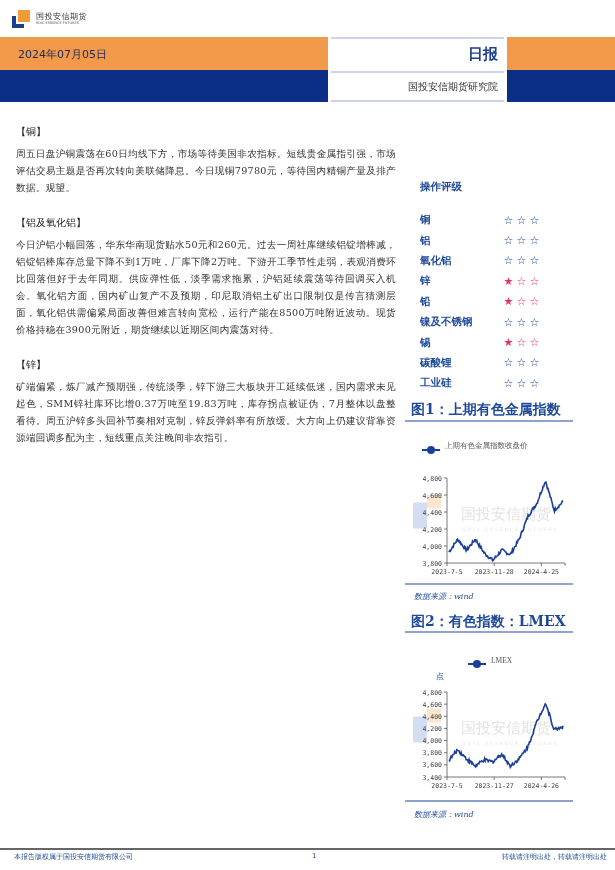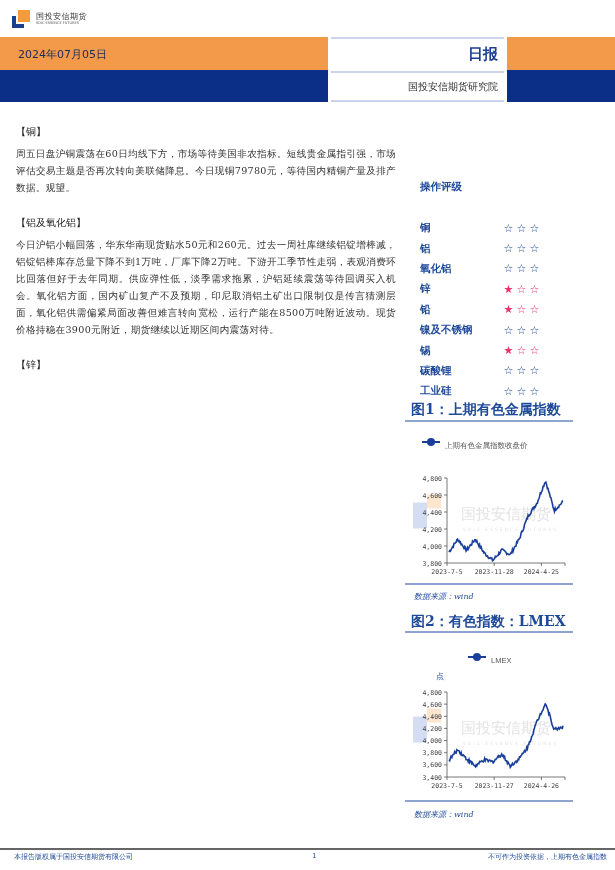--- a/index.html
+++ b/index.html
@@ -25,31 +25,31 @@
   .title-box .ln { position: absolute; left: 0; width: 173px; height: 2px; background: #cdd3ea; }
   .report-type { position: absolute; right: 6px; top: 8px; font-size: 15px; font-weight: bold; color: #1a3f8f; }
   .institute { position: absolute; right: 6px; top: 43px; font-size: 10px; color: #333; }
 
   .left-col { position: absolute; left: 16px; top: 125px; width: 380px; }
   .section { margin-bottom: 20px; }
   .sec-title { font-family: "DejaVu Serif", serif; font-size: 10px; color: #222; margin-bottom: 6px; }
   .sec-body { font-family: "DejaVu Serif", serif; font-size: 9.6px; color: #333; line-height: 17px; text-align: justify; letter-spacing: 0.3px; }
 
   .ratings { position: absolute; left: 420px; top: 180px; width: 180px; }
-  .rating-title { font-family: "DejaVu Serif", serif; font-size: 10.5px; color: #1f4a9a; font-weight: bold; margin-bottom: 22px; height: 16px; }
+  .rating-title { font-family: "DejaVu Serif", serif; font-size: 10.5px; color: #1f4a9a; font-weight: bold; margin-bottom: 14px; height: 16px; }
   .rating-row { display: flex; align-items: center; height: 20.4px; }
   .rating-name { width: 82px; font-family: "DejaVu Serif", serif; font-size: 10.5px; color: #1f4a9a; font-weight: bold; }
   .stars { display: flex; font-size: 11px; letter-spacing: 0px; }
   .star { width: 13px; text-align: center; }
   .star.blue { color: #1f4a9a; }
   .star.red { color: #e8336a; }
 
   .fig-title { position: absolute; left: 411px; font-size: 14px; font-weight: bold; color: #1f4a9a; font-family: "DejaVu Serif", serif; }
   .fig-rule { position: absolute; left: 405px; width: 168px; height: 2px; background: #8ea4cf; }
-  .legend { position: absolute; display: flex; align-items: flex-start; font-size: 7.5px; color: #555; font-family: Liberation Sans, sans-serif; }
+  .legend { position: absolute; display: flex; align-items: flex-end; font-size: 7.5px; color: #555; font-family: Liberation Serif, serif; }
   .legend .sw { position: relative; width: 18px; height: 2px; background: #1a3f9a; margin-right: 5px; }
   .legend .sw::after { content: ""; position: absolute; left: 5px; top: -3px; width: 8px; height: 8px; border-radius: 50%; background: #1a3f9a; }
   .unit { position: absolute; font-size: 8px; color: #1f4a9a; font-family: "DejaVu Serif", serif; }
   .source { position: absolute; left: 414px; font-size: 8px; font-style: italic; color: #1f4a9a; font-family: "DejaVu Serif", serif; }
   svg.chart { position: absolute; }
 
   .footer-rule { position: absolute; left: 0; top: 848px; width: 615px; height: 2px; background: #666; }
   .footer-l { position: absolute; left: 14px; top: 852px; font-size: 7px; color: #1f4a9a; font-family: "DejaVu Serif", serif; }
   .footer-c { position: absolute; left: 312px; top: 852px; font-size: 7px; color: #1f4a9a; }
   .footer-r { position: absolute; right: 8px; top: 852px; font-size: 7px; color: #1f4a9a; font-family: "DejaVu Serif", serif; }
@@ -87,20 +87,21 @@
   <div class="section">
     <div class="sec-title">【铜】</div>
     <div class="sec-body">周五日盘沪铜震荡在60日均线下方，市场等待美国非农指标。短线贵金属指引强，市场评估交易主题是否再次转向美联储降息。今日现铜79780元，等待国内精铜产量及排产数据。观望。</div>
   </div>
   <div class="section">
     <div class="sec-title">【铝及氧化铝】</div>
     <div class="sec-body">今日沪铝小幅回落，华东华南现货贴水50元和260元。过去一周社库继续铝锭增棒减，铝锭铝棒库存总量下降不到1万吨，厂库下降2万吨。下游开工季节性走弱，表观消费环比回落但好于去年同期。供应弹性低，淡季需求拖累，沪铝延续震荡等待回调买入机会。氧化铝方面，国内矿山复产不及预期，印尼取消铝土矿出口限制仅是传言猜测层面，氧化铝供需偏紧局面改善但难言转向宽松，运行产能在8500万吨附近波动。现货价格持稳在3900元附近，期货继续以近期区间内震荡对待。</div>
   </div>
   <div class="section">
     <div class="sec-title">【锌】</div>
+    <div class="sec-body">矿端偏紧，炼厂减产预期强，传统淡季，锌下游三大板块开工延续低迷，国内需求未见起色，SMM锌社库环比增0.37万吨至19.83万吨，库存拐点被证伪，7月整体以盘整看待。周五沪锌多头回补节奏相对克制，锌反弹斜率有所放缓。大方向上仍建议背靠资源端回调多配为主，短线重点关注晚间非农指引。</div>
   </div>
 </div>
 
 <div class="ratings">
   <div class="rating-title">操作评级</div>
   <div id="rating-rows">
       <div class="rating-row">
         <span class="rating-name">铜</span>
         <span class="stars">
           <span class="star blue">☆</span>
@@ -248,13 +249,13 @@
     <text x="136.4" y="104" text-anchor="middle" font-size="6.5" fill="#444" font-family="DejaVu Sans Mono, monospace">2024-4-26</text>
     <line x1="160" x2="160" y1="93" y2="96" stroke="#555" stroke-width="0.8"></line>
     <polyline points="44.0,75.6 44.7,76.6 45.4,74.3 46.1,72.2 46.9,73.4 47.6,71.1 48.3,70.4 49.0,70.2 49.7,67.6 50.4,68.9 51.1,69.2 51.8,65.7 52.5,66.3 53.3,66.5 54.0,66.6 54.7,68.9 55.4,70.1 56.1,68.4 56.8,71.3 57.5,71.5 58.3,70.9 59.0,71.8 59.7,72.8 60.4,72.8 61.1,75.7 61.8,75.8 62.5,75.8 63.2,77.8 64.0,75.4 64.7,78.5 65.4,77.0 66.1,77.4 66.8,79.7 67.5,78.7 68.2,80.3 68.9,81.4 69.7,81.6 70.4,82.7 71.1,80.9 71.8,82.0 72.5,80.0 73.2,79.5 73.9,79.7 74.6,77.4 75.3,77.6 76.1,77.6 76.8,76.9 77.5,77.4 78.2,77.9 78.9,77.1 79.6,74.4 80.3,76.7 81.1,74.9 81.8,75.1 82.5,75.8 83.2,77.5 83.9,76.5 84.6,76.2 85.3,76.5 86.0,77.3 86.8,76.7 87.5,77.3 88.2,79.0 88.9,78.1 89.6,76.6 90.3,75.3 91.0,75.4 91.7,74.4 92.4,73.4 93.2,71.8 93.9,73.1 94.6,72.1 95.3,72.8 96.0,71.4 96.7,70.0 97.4,72.0 98.2,71.3 98.9,73.6 99.6,72.5 100.3,76.1 101.0,76.9 101.7,76.7 102.4,79.6 103.1,78.3 103.8,79.8 104.6,80.4 105.3,83.4 106.0,82.4 106.7,80.8 107.4,79.4 108.1,81.0 108.8,80.7 109.5,79.2 110.3,77.7 111.0,77.1 111.7,78.4 112.4,77.7 113.1,75.2 113.8,75.6 114.5,72.8 115.3,73.1 116.0,71.6 116.7,70.8 117.4,69.4 118.1,69.4 118.8,68.1 119.5,66.6 120.2,67.7 121.0,66.4 121.7,63.4 122.4,65.0 123.1,60.9 123.8,60.5 124.5,57.8 125.2,57.7 125.9,55.9 126.6,52.8 127.4,51.4 128.1,50.0 128.8,46.0 129.5,44.0 130.2,41.4 130.9,39.5 131.6,37.4 132.4,35.8 133.1,35.9 133.8,34.9 134.5,32.3 135.2,30.0 135.9,30.4 136.6,28.6 137.3,26.9 138.1,25.9 138.8,23.3 139.5,21.8 140.2,20.0 140.9,20.7 141.6,22.6 142.3,24.4 143.0,26.0 143.8,30.5 144.5,29.5 145.2,32.2 145.9,35.5 146.6,39.1 147.3,41.4 148.0,43.0 148.7,45.1 149.4,44.5 150.2,44.9 150.9,43.7 151.6,44.7 152.3,45.8 153.0,44.4 153.7,43.5 154.4,44.9 155.1,44.0 155.9,43.0 156.6,44.1 157.3,44.4 158.0,41.8" fill="none" stroke="#1a3f9a" stroke-width="1.6"></polyline>
   </svg>
 <div class="fig-rule" style="top:800px"></div>
 <div class="source" style="top:809px">数据来源：wind</div>
 
 <div class="footer-rule"></div>
 <div class="footer-l">本报告版权属于国投安信期货有限公司</div>
 <div class="footer-c">1</div>
-<div class="footer-r">不可作为投资依据，上期有色金属指数</div>
+<div class="footer-r">转载请注明出处，转载请注明出处</div>
 
 </body></html>

